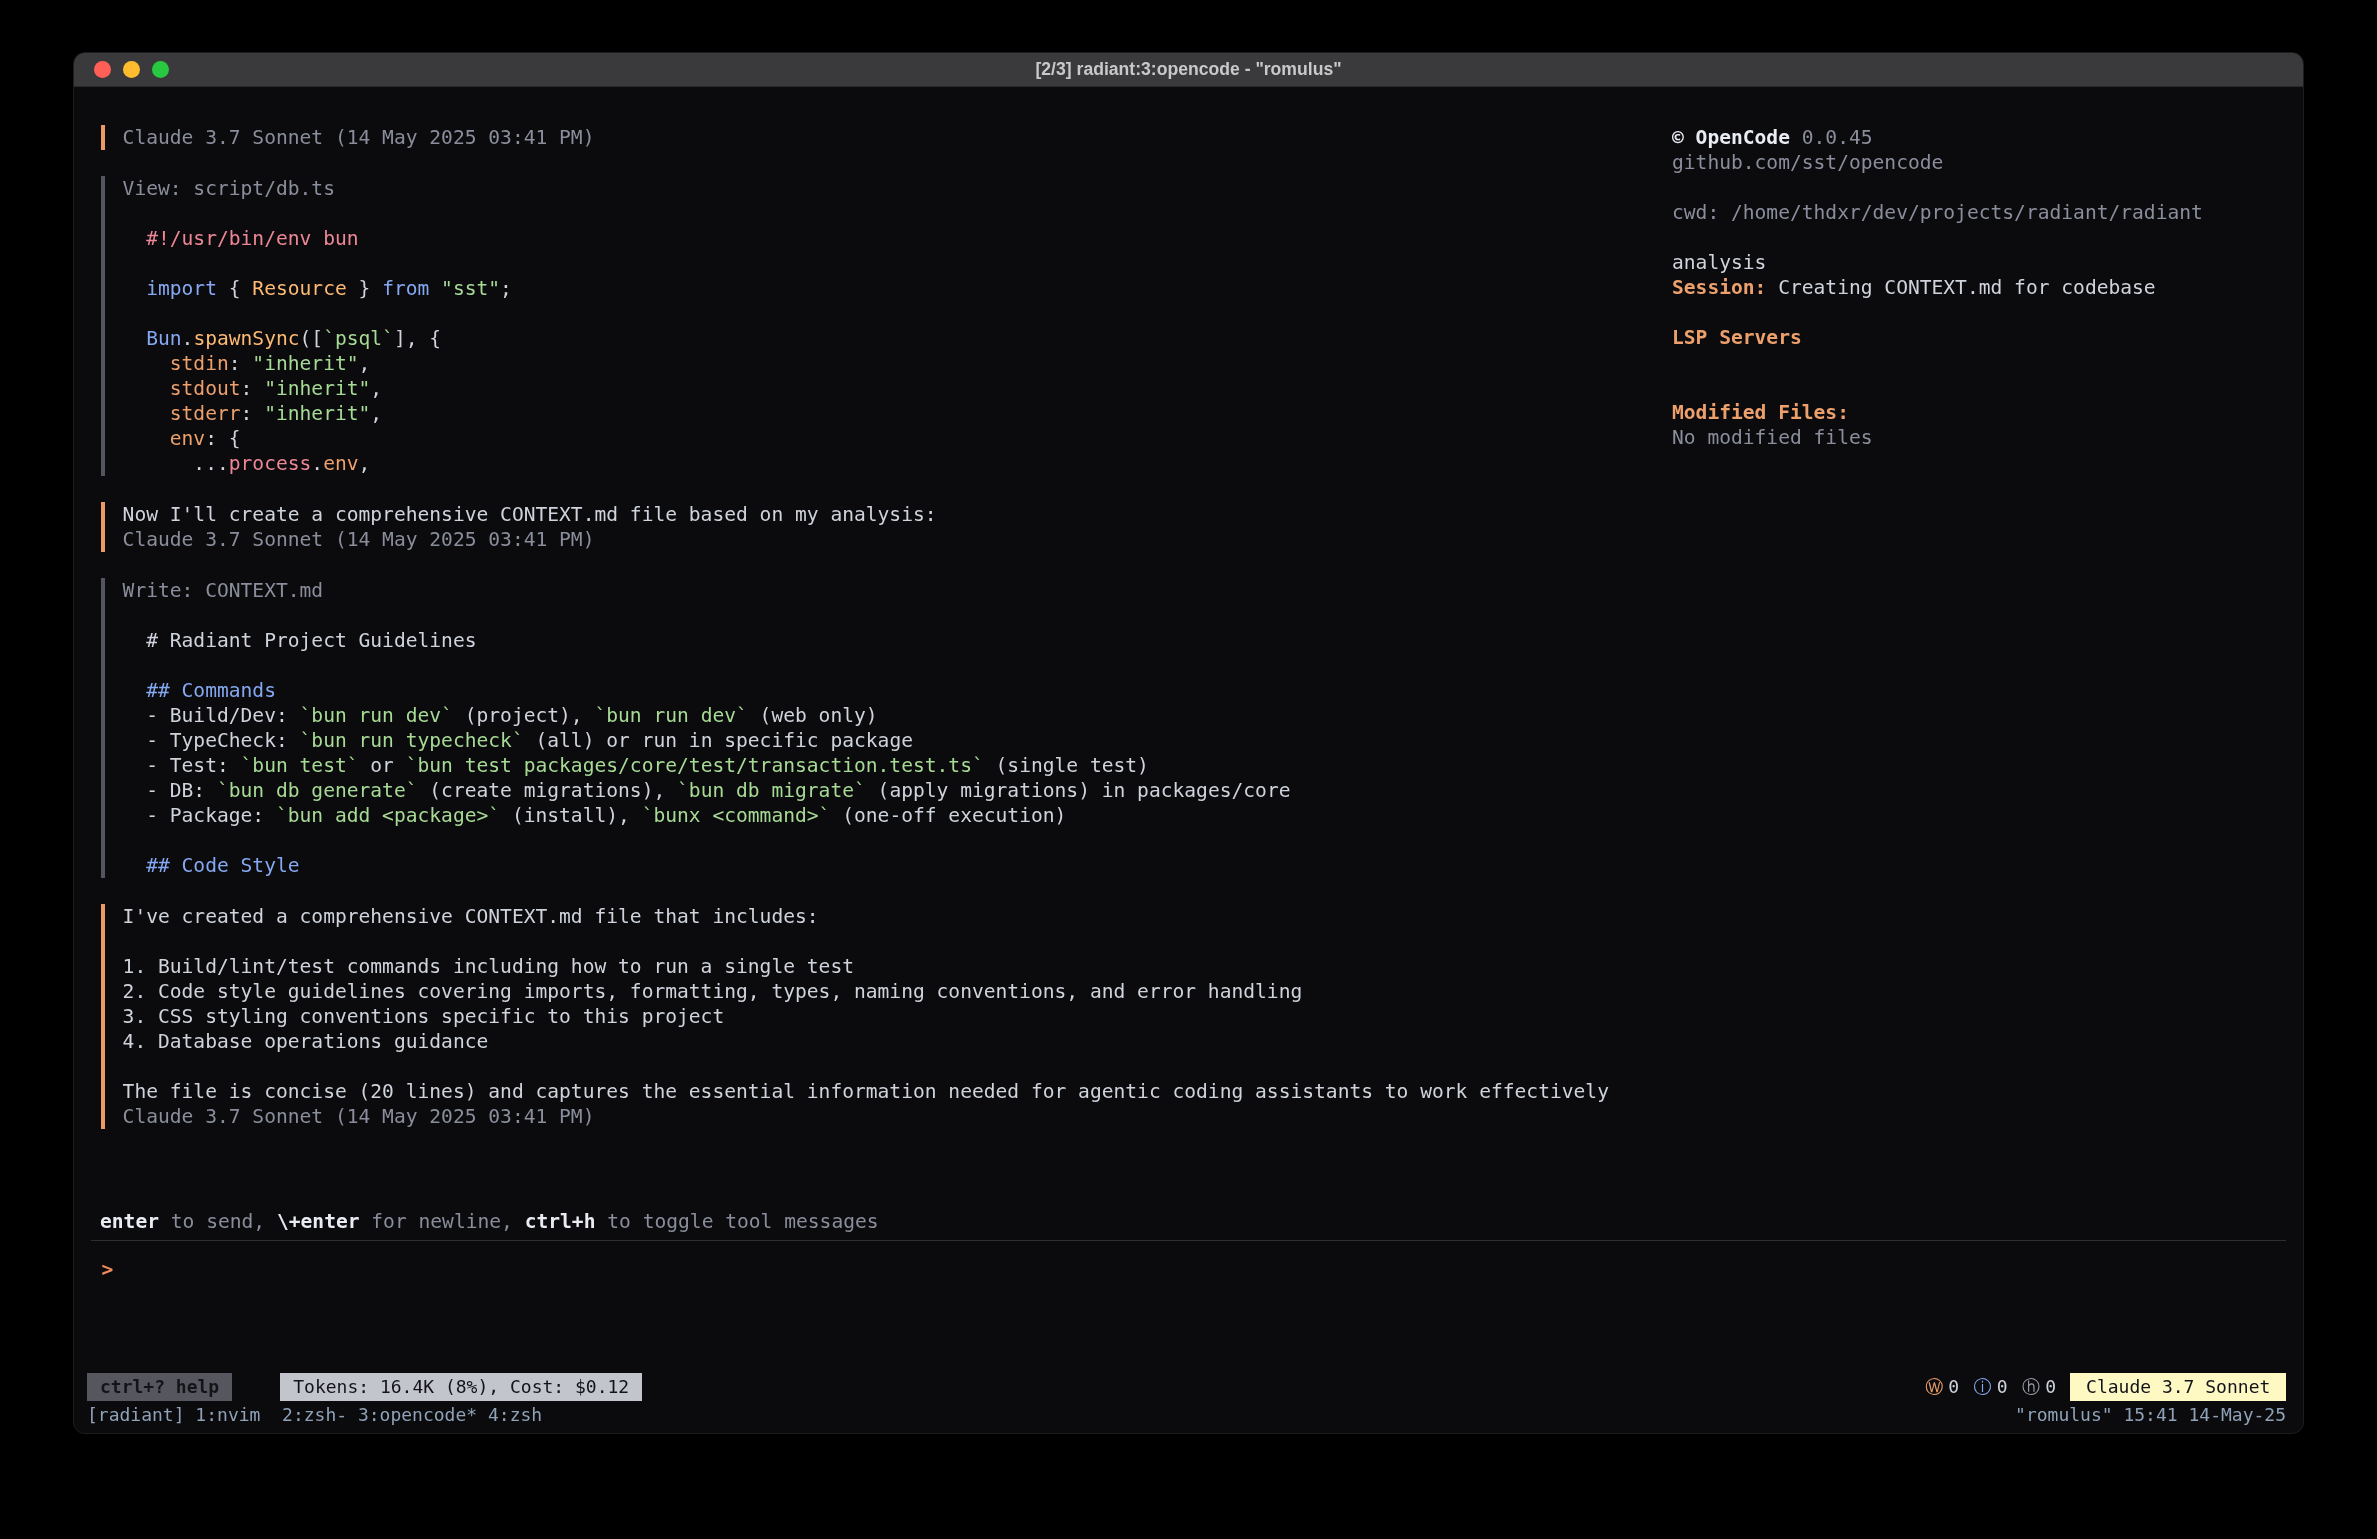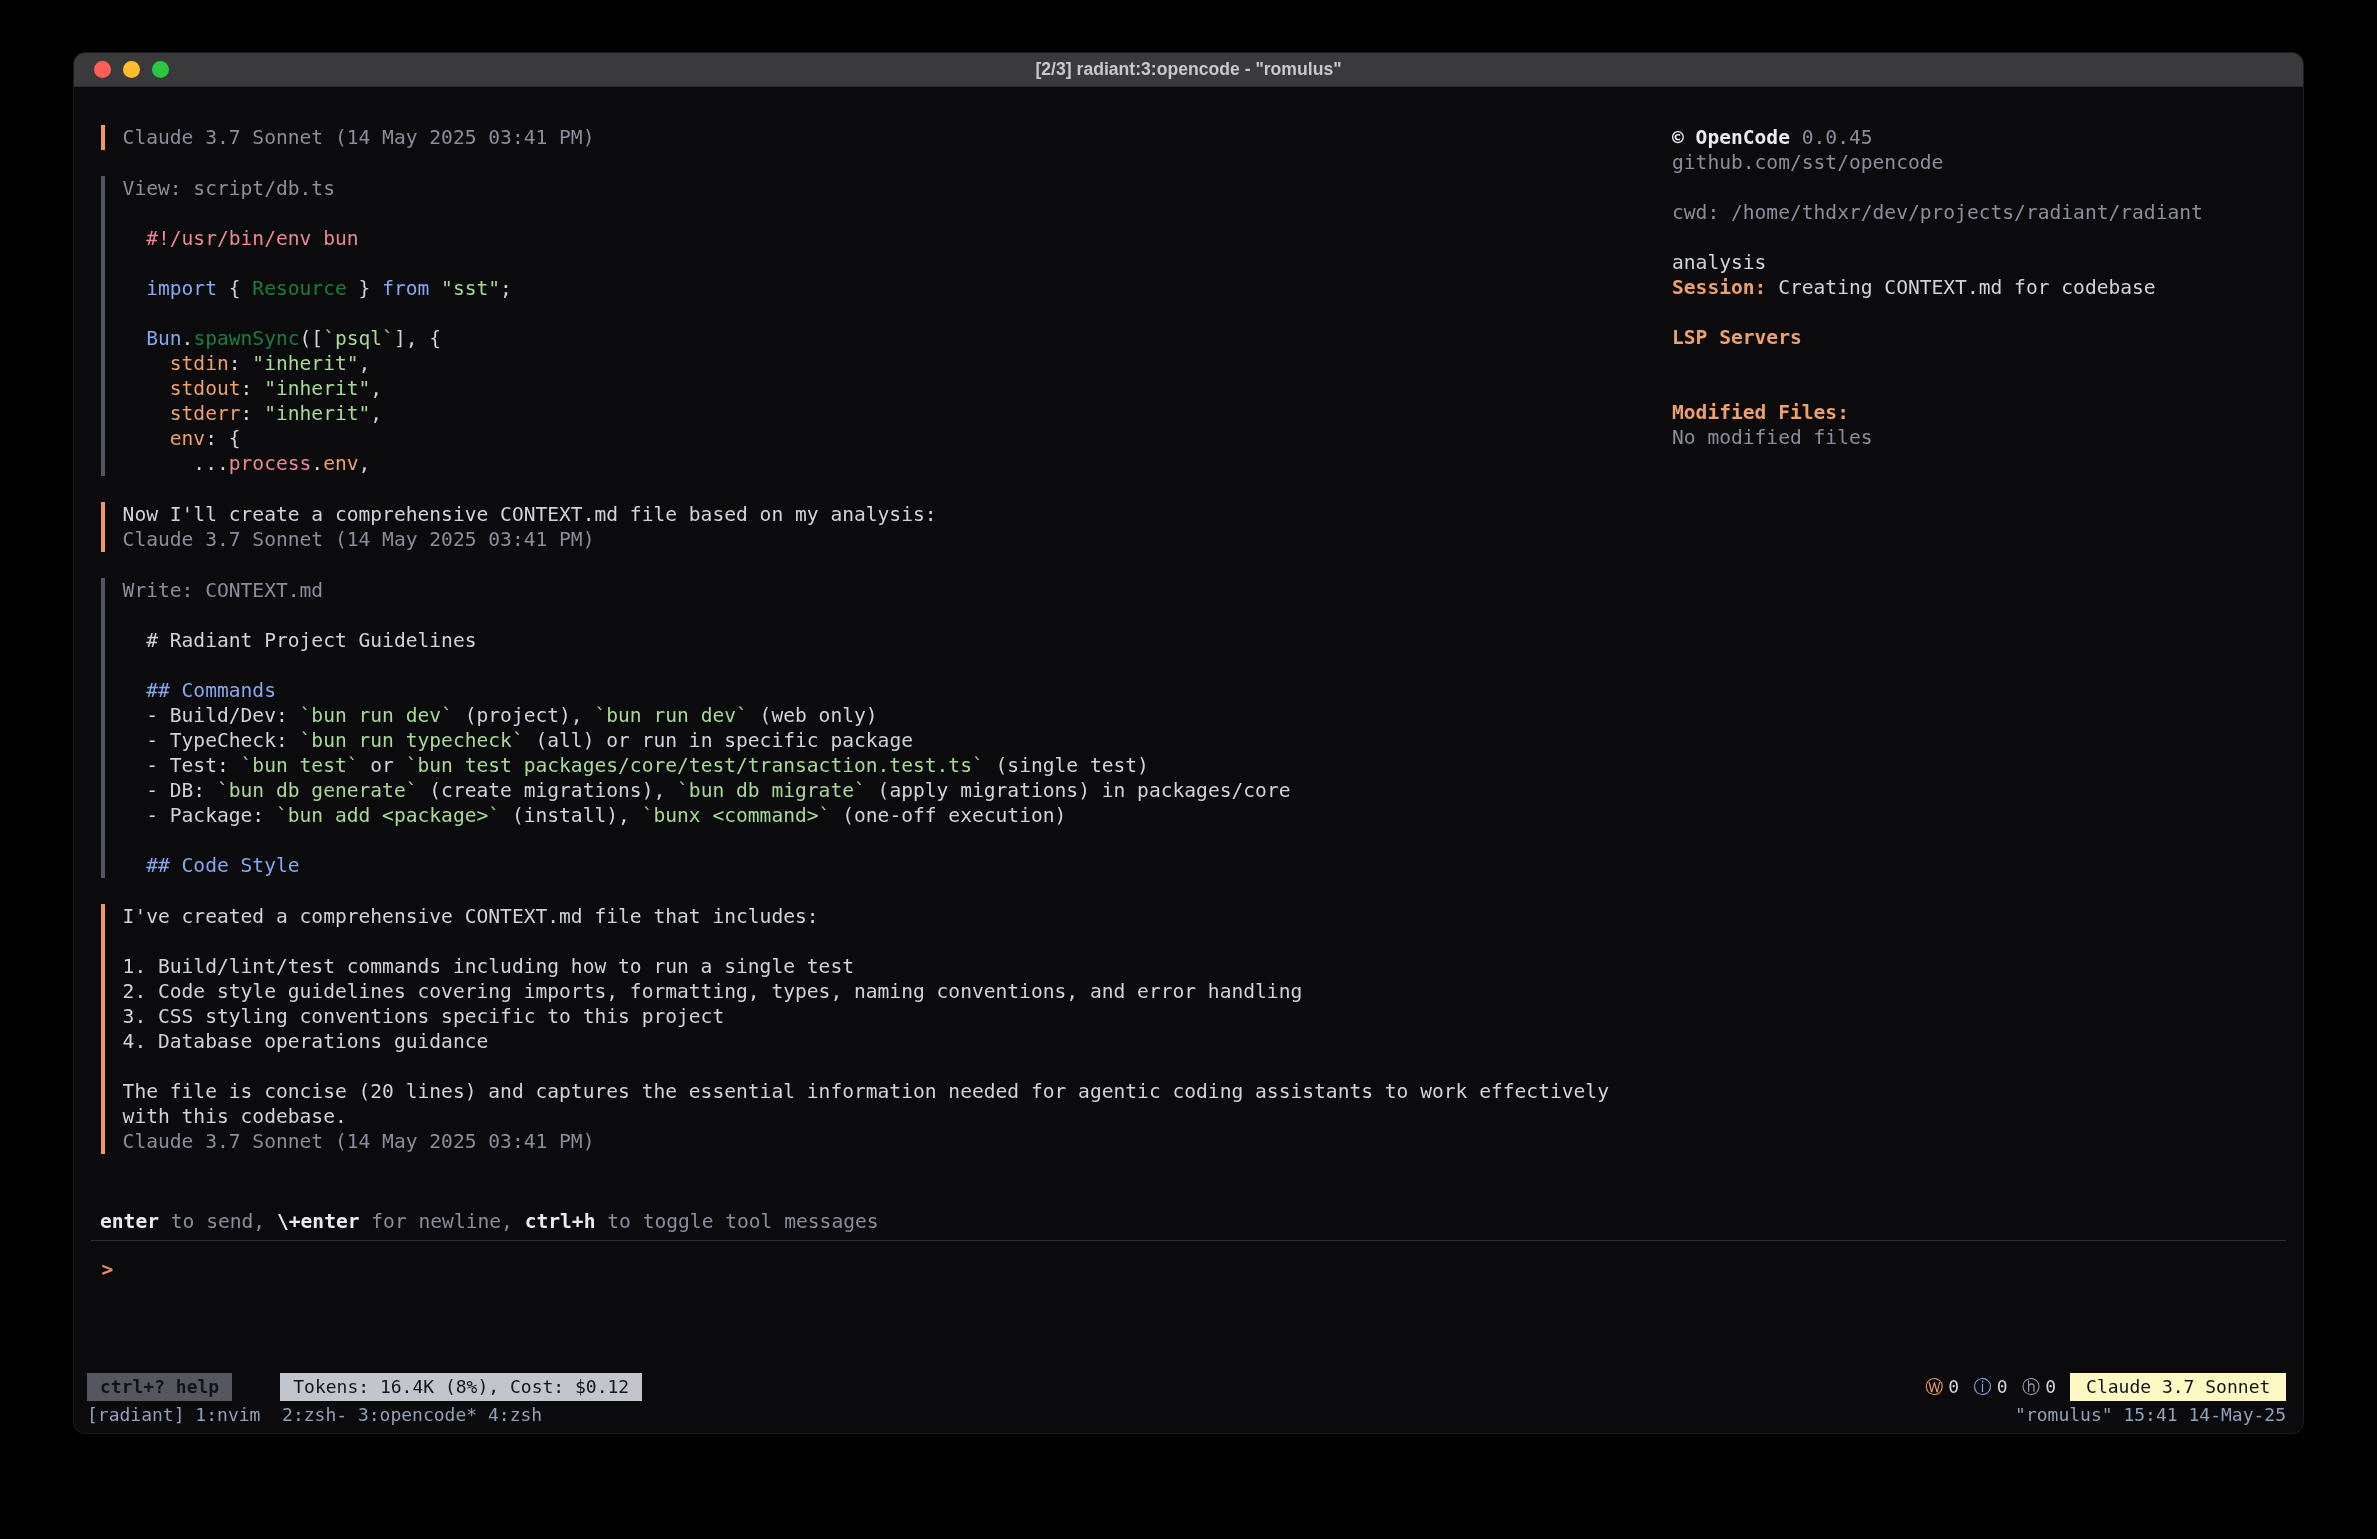--- a/index.html
+++ b/index.html
@@ -29,21 +29,21 @@
 
   .block { border-left:4.6px solid #53565e; padding-left:17.6px; margin-bottom:26px; }
   .block.message { border-color:#ee9866; }
   .block.tool    { border-color:#53565e; }
   .tline { white-space:pre; }
 
   .seg-fg{color:#cfd3dc} .seg-dim{color:#8a8e9c}
   .seg-boldfg{color:#e9ecf3; font-weight:700}
   .seg-red{color:#ed8796} .seg-orange{color:#eda06c}
   .seg-orangeb{color:#eda06c; font-weight:700}
-  .seg-green{color:#a6da95} .seg-blue{color:#85a8f2} .seg-teal{color:#15803d}
+  .seg-green{color:#a6da95} .seg-blue{color:#85a8f2} .seg-teal{color:#fdba74}
 
   .help-line { flex:0 0 auto; padding:0 18px 0 26px; white-space:pre; }
   .input-area { flex:0 0 auto; height:132px; border-top:1.3px solid #2c2e34;
                 margin:6.5px 17px 0; padding:15.7px 0 0 10.4px; }
   .prompt { color:#ef8a5e; font-weight:700; }
 
   .status-bar { flex:0 0 auto; height:30px; display:flex; align-items:center;
                 justify-content:space-between; padding:0 17px 0 13px; font-size:18px; line-height:26px; }
   .sb-left { display:flex; align-items:center;gap:39px; }
   .chip { padding:1.3px 13px; white-space:pre; }
@@ -113,21 +113,20 @@
             </div>
           <div class="block message">
               <div class="tline"><span class="seg-fg">I've created a comprehensive CONTEXT.md file that includes:</span></div>
               <div class="tline">&nbsp;</div>
               <div class="tline"><span class="seg-fg">1. Build/lint/test commands including how to run a single test</span></div>
               <div class="tline"><span class="seg-fg">2. Code style guidelines covering imports, formatting, types, naming conventions, and error handling</span></div>
               <div class="tline"><span class="seg-fg">3. CSS styling conventions specific to this project</span></div>
               <div class="tline"><span class="seg-fg">4. Database operations guidance</span></div>
               <div class="tline">&nbsp;</div>
               <div class="tline"><span class="seg-fg">The file is concise (20 lines) and captures the essential information needed for agentic coding assistants to work effectively</span></div>
-              <div class="tline"><span class="seg-fg">with this codebase.</span></div>
               <div class="tline"><span class="seg-dim">Claude 3.7 Sonnet (14 May 2025 03:41 PM)</span></div>
             </div>
         </div>
         <div class="sidebar">
             <div class="tline"><span class="seg-boldfg">© OpenCode</span><span class="seg-dim"> 0.0.45</span></div>
             <div class="tline"><span class="seg-dim">github.com/sst/opencode</span></div>
             <div class="tline">&nbsp;</div>
             <div class="tline"><span class="seg-dim">cwd: /home/thdxr/dev/projects/radiant/radiant</span></div>
             <div class="tline">&nbsp;</div>
             <div class="tline"><span class="seg-fg">analysis</span></div>

